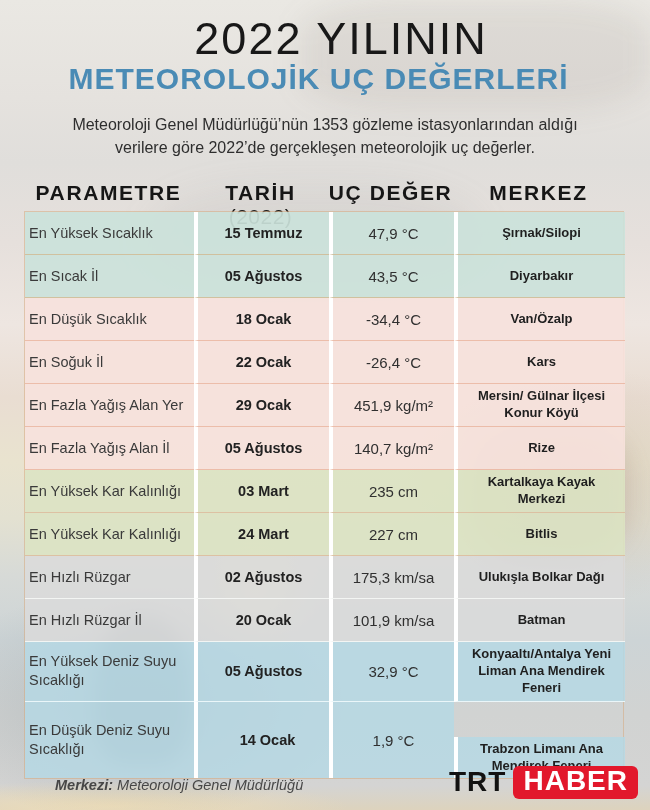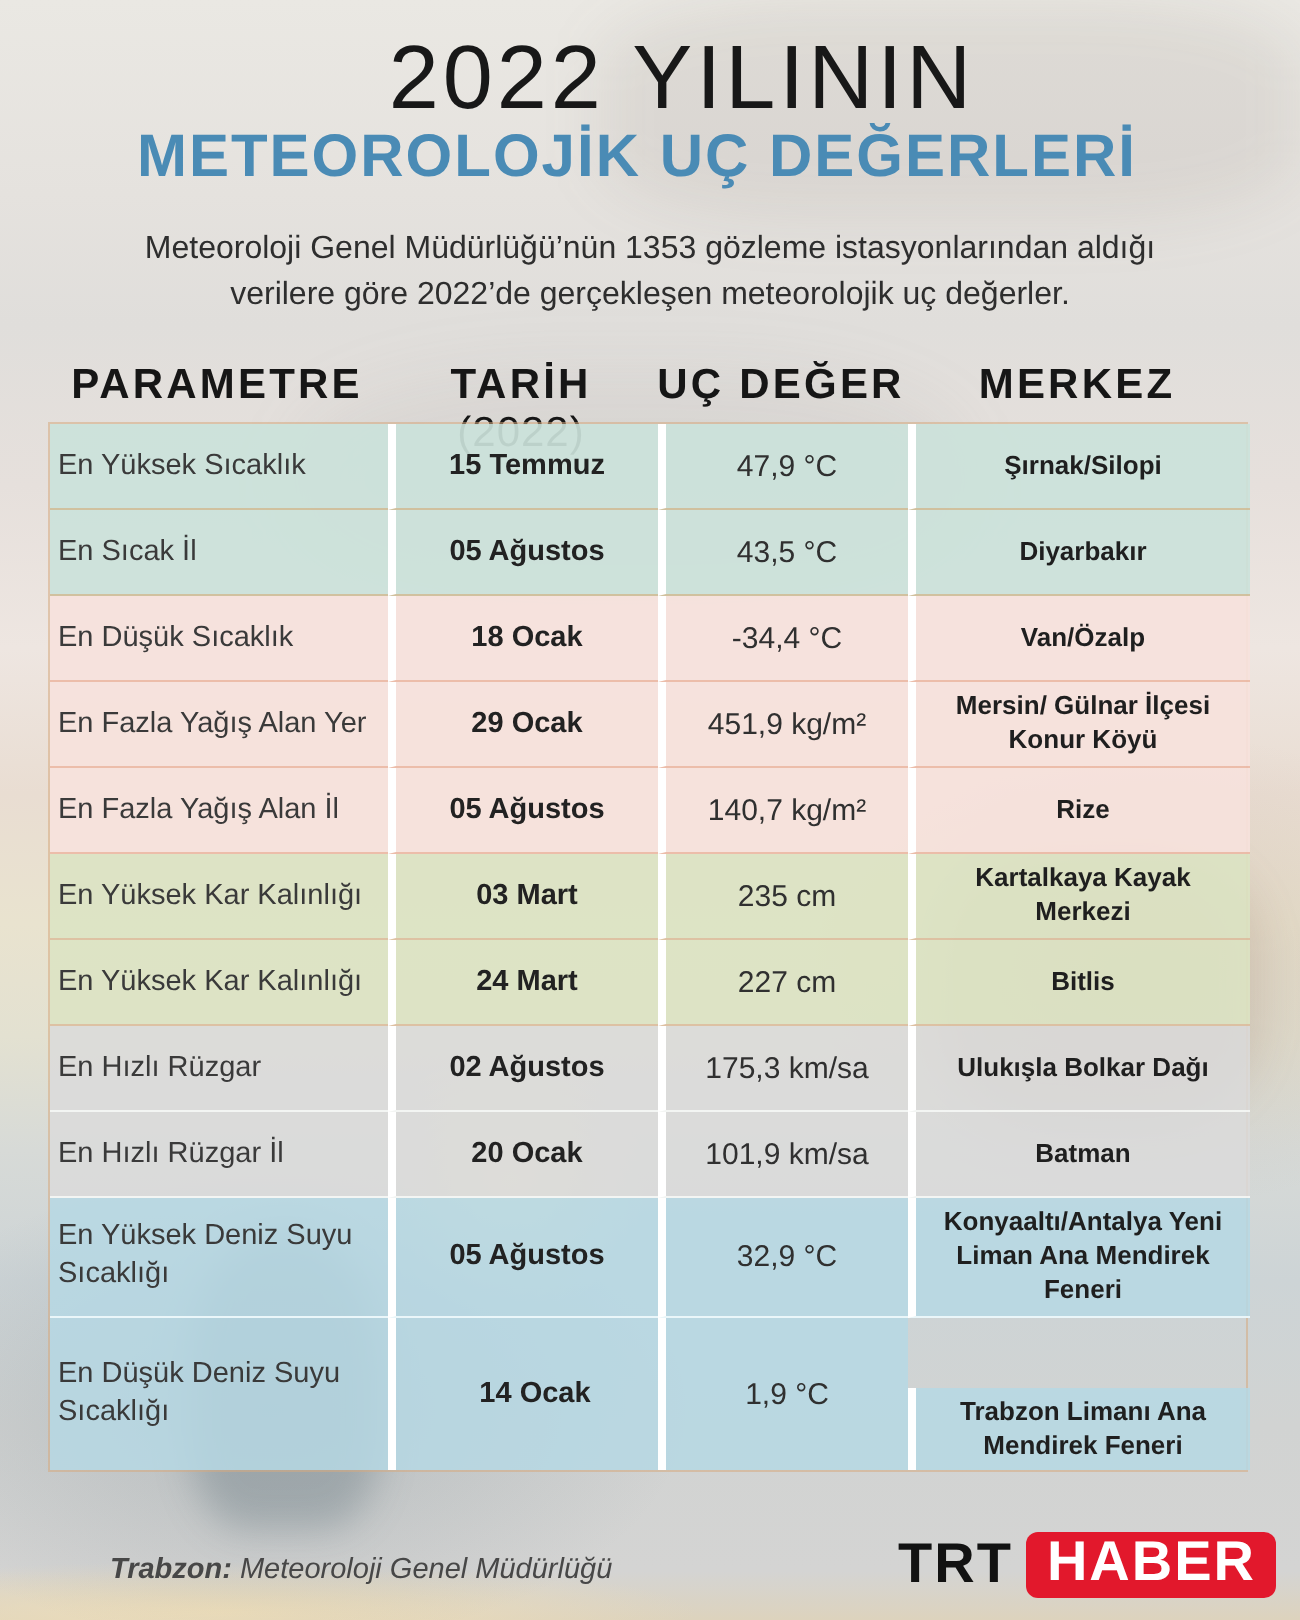--- a/index.html
+++ b/index.html
@@ -121,20 +121,26 @@
       <div class="cell merkez" style="background: rgba(203, 226, 218, 0.92); border-bottom-color: rgba(212, 166, 110, 0.55);">Diyarbakır</div>
     </div>
 
     <div class="trow">
       <div class="cell param" style="background: rgba(246, 226, 220, 0.92); border-bottom-color: rgba(225, 152, 120, 0.5);">En Düşük Sıcaklık</div>
       <div class="cell date" style="background: rgba(246, 226, 220, 0.92); border-bottom-color: rgba(225, 152, 120, 0.5);">18 Ocak</div>
       <div class="cell value" style="background: rgba(246, 226, 220, 0.92); border-bottom-color: rgba(225, 152, 120, 0.5);">-34,4 °C</div>
       <div class="cell merkez" style="background: rgba(246, 226, 220, 0.92); border-bottom-color: rgba(225, 152, 120, 0.5);">Van/Özalp</div>
     </div>
 
+    <div class="trow">
+      <div class="cell param" style="background: rgba(246, 226, 220, 0.92); border-bottom-color: rgba(225, 152, 120, 0.5);">En Soğuk İl</div>
+      <div class="cell date" style="background: rgba(246, 226, 220, 0.92); border-bottom-color: rgba(225, 152, 120, 0.5);">22 Ocak</div>
+      <div class="cell value" style="background: rgba(246, 226, 220, 0.92); border-bottom-color: rgba(225, 152, 120, 0.5);">-26,4 °C</div>
+      <div class="cell merkez" style="background: rgba(246, 226, 220, 0.92); border-bottom-color: rgba(225, 152, 120, 0.5);">Kars</div>
+    </div>
 
     <div class="trow">
       <div class="cell param" style="background: rgba(246, 226, 220, 0.92); border-bottom-color: rgba(225, 152, 120, 0.5);">En Fazla Yağış Alan Yer</div>
       <div class="cell date" style="background: rgba(246, 226, 220, 0.92); border-bottom-color: rgba(225, 152, 120, 0.5);">29 Ocak</div>
       <div class="cell value" style="background: rgba(246, 226, 220, 0.92); border-bottom-color: rgba(225, 152, 120, 0.5);">451,9 kg/m²</div>
       <div class="cell merkez" style="background: rgba(246, 226, 220, 0.92); border-bottom-color: rgba(225, 152, 120, 0.5);">Mersin/ Gülnar İlçesi Konur Köyü</div>
     </div>
 
     <div class="trow">
       <div class="cell param" style="background: rgba(246, 226, 220, 0.92); border-bottom-color: rgba(225, 152, 120, 0.5);">En Fazla Yağış Alan İl</div>
@@ -180,21 +186,21 @@
 
     <div class="trow">
       <div class="cell param" style="background: rgba(182, 216, 228, 0.85); border-bottom-color: rgba(240, 250, 252, 0.9);">En Düşük Deniz Suyu Sıcaklığı</div>
       <div class="cell date" style="background: rgba(182, 216, 228, 0.85); border-bottom-color: rgba(240, 250, 252, 0.9); padding-left: 14px;">14 Ocak</div>
       <div class="cell value" style="background: rgba(182, 216, 228, 0.85); border-bottom-color: rgba(240, 250, 252, 0.9);">1,9 °C</div>
       <div class="cell merkez" style="background: rgba(182, 216, 228, 0.85); border-bottom-color: rgba(240, 250, 252, 0.9); margin-top: 35px;">Trabzon Limanı Ana Mendirek Feneri</div>
     </div>
   </div>
 
   <div class="kaynak">
-    <b>Trabzon:</b><span> Meteoroloji Genel Müdürlüğü</span>
+    <b>Merkezi:</b><span> Meteoroloji Genel Müdürlüğü</span>
   </div>
 
   <div class="logo">
     <span class="logo-trt">TRT</span>
     <span class="logo-haber" style="background: rgb(226, 24, 44);">HABER</span>
   </div>
 
 </div>
 
 </body></html>

